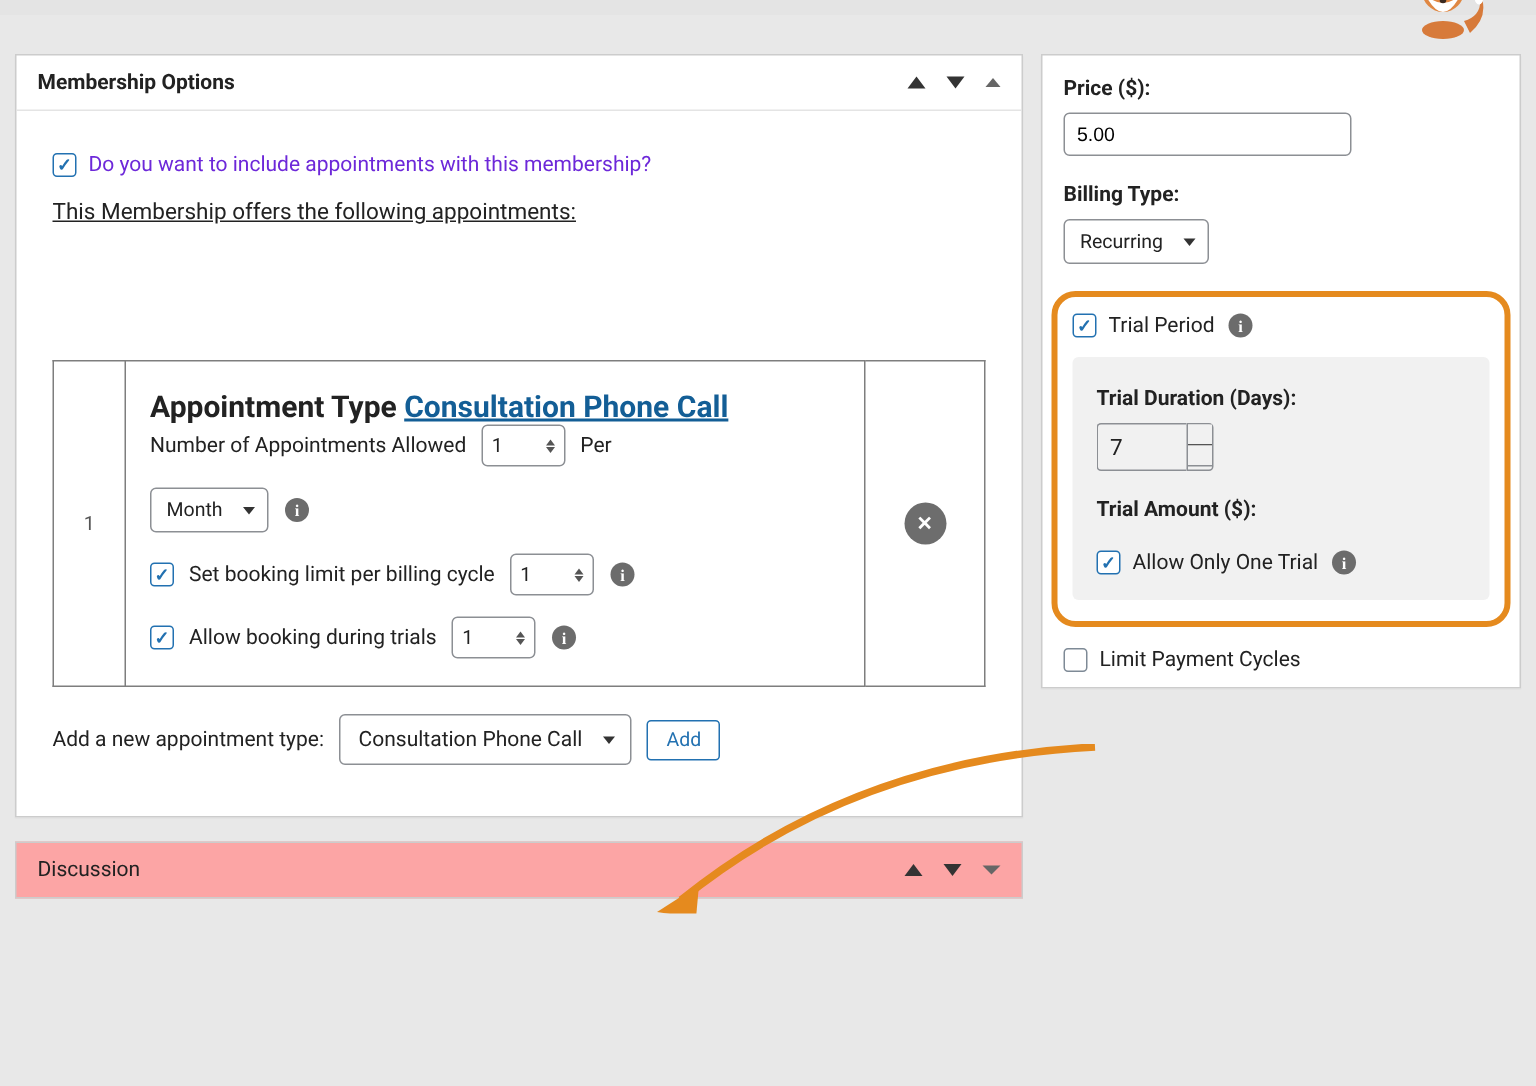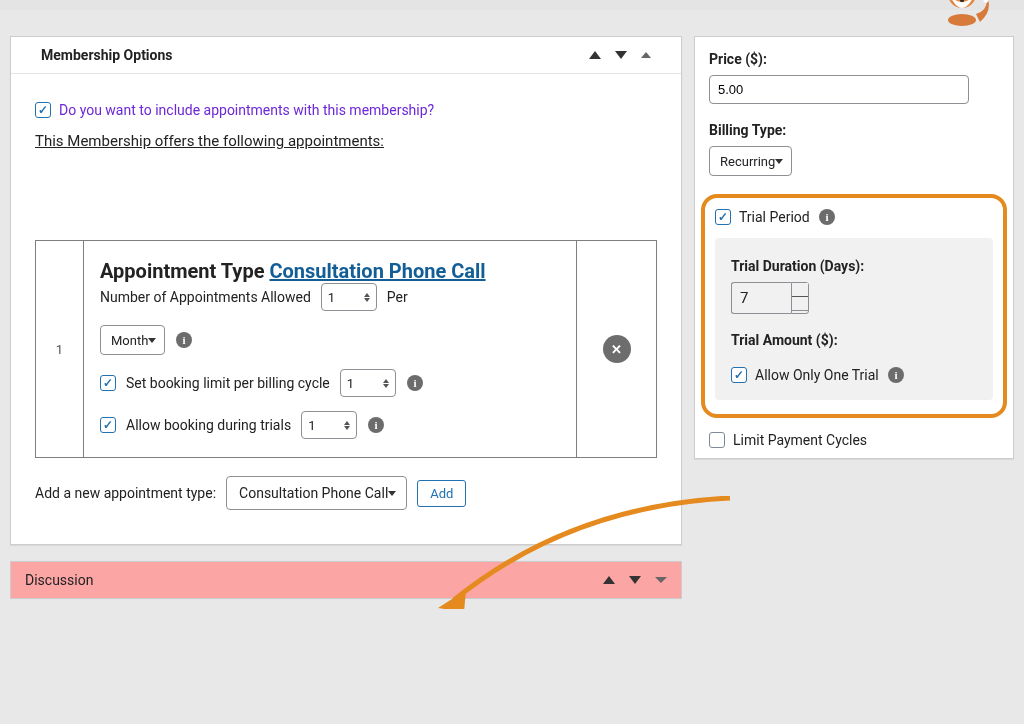--- a/index.html
+++ b/index.html
@@ -24,21 +24,21 @@
   }
   .panel {
     background: #fff;
     border: 1px solid #ccc;
     box-shadow: 0 1px 1px rgba(0,0,0,0.06);
   }
   .panel-header {
     display: flex;
     justify-content: space-between;
     align-items: center;
-    padding: 10px 30px;
+    padding: 10px 14px;
     border-bottom: 1px solid #e4e4e4;
   }
   .panel-title {
     font-size: 14px;
     font-weight: 700;
     color: #222;
   }
   .panel-controls {
     display: flex;
     gap: 14px;
@@ -167,21 +167,21 @@
     border-right:3px solid transparent;
     border-top:4px solid #555;
     cursor:pointer;
   }
   .select {
     border: 1px solid #8c8f94;
     border-radius: 4px;
     height: 30px;
     display:inline-flex;
     align-items:center;
-    gap: 0;
+    gap: 14px;
     padding: 0 8px 0 10px;
     background:#fff;
     font-size:13px;
     cursor:pointer;
   }
   .select.big { height: 34px; font-size:14px; padding: 0 10px 0 12px; }
   .select .arr {
     width:0;height:0;
     border-left:4px solid transparent;
     border-right:4px solid transparent;
@@ -412,21 +412,21 @@
         </div>
       </div>
     </div>
   </div>
 
   <div class="right-col">
     <div class="panel">
       <div class="panel-body">
         <div class="right-group">
           <span class="right-label">Price ($):</span>
-          <input class="textinput" style="width: 260px;" value="5.00">
+          <input class="textinput" style="width: 192px;" value="5.00">
         </div>
         <div class="right-group">
           <span class="right-label">Billing Type:</span>
           <span class="select">
             <span>Recurring</span>
             <span class="arr"></span>
           </span>
         </div>
 
         <div class="highlight-box">

